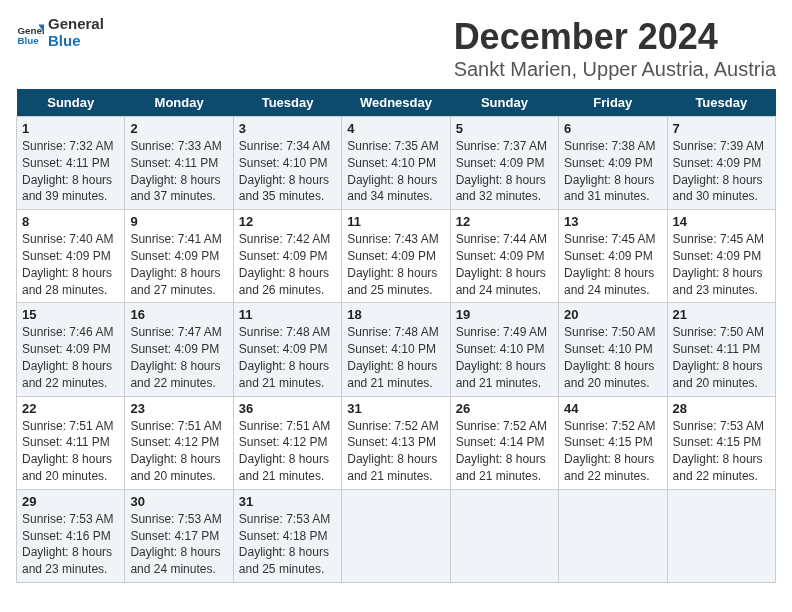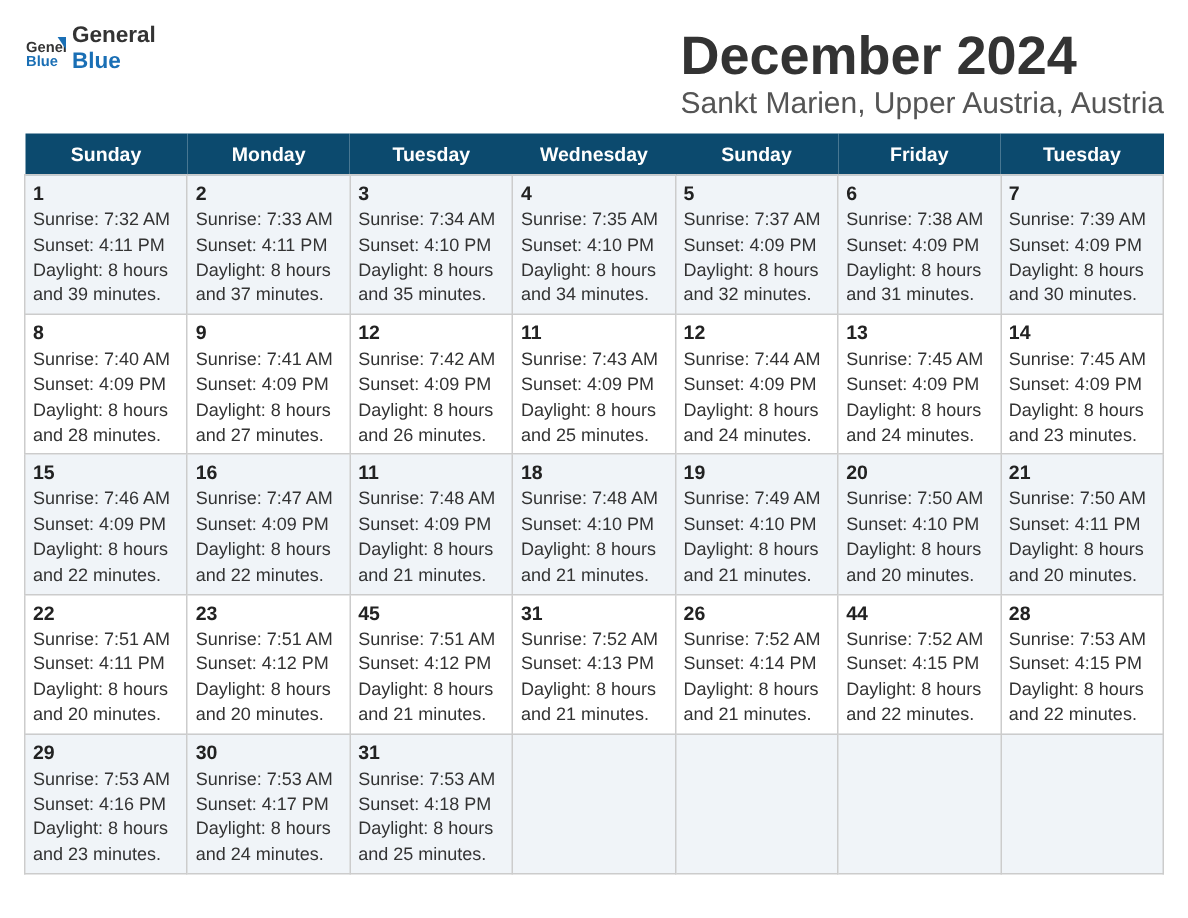--- a/index.html
+++ b/index.html
@@ -300,21 +300,21 @@
       </td>
         <td>
         <span class="day-num">23</span>
         <div class="day-info">
           Sunrise: 7:51 AM<br>
           Sunset: 4:12 PM<br>
           Daylight: 8 hours and 20 minutes.
         </div>
       </td>
         <td>
-        <span class="day-num">45</span>
+        <span class="day-num">36</span>
         <div class="day-info">
           Sunrise: 7:51 AM<br>
           Sunset: 4:12 PM<br>
           Daylight: 8 hours and 21 minutes.
         </div>
       </td>
         <td>
         <span class="day-num">31</span>
         <div class="day-info">
           Sunrise: 7:52 AM<br>

